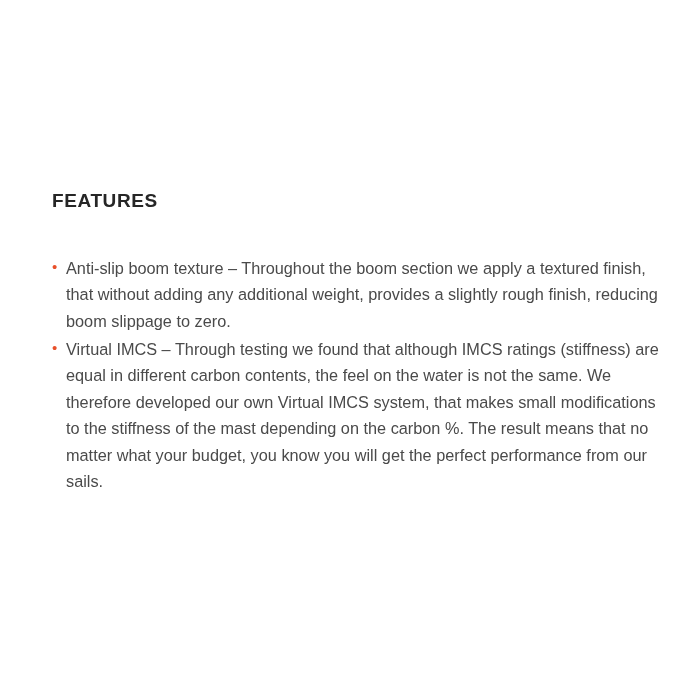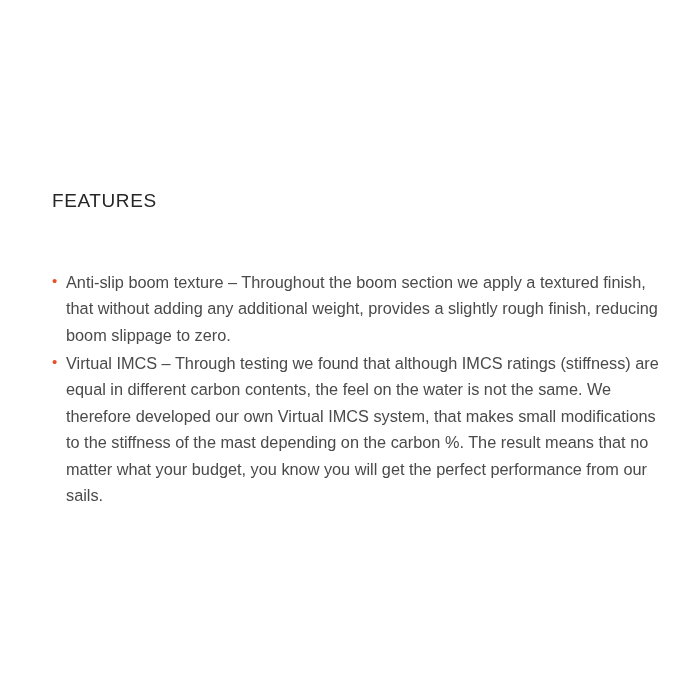--- a/index.html
+++ b/index.html
@@ -20,24 +20,24 @@
     box-sizing: border-box;
   }
   .content {
     position: absolute;
     left: 52px;
     top: 190px;
     width: 616px;
   }
   .section-title {
     font-size: 19px;
-    font-weight: normal;
+    font-weight: bold;
     letter-spacing: 0.6px;
     color: #262626;
-    margin: 0 0 56px 0;
+    margin: 0 0 42px 0;
     line-height: 1.2;
   }
   ul.feature-list {
     list-style: none;
     margin: 0;
     padding: 0;
   }
   ul.feature-list li {
     position: relative;
     padding-left: 14px;

